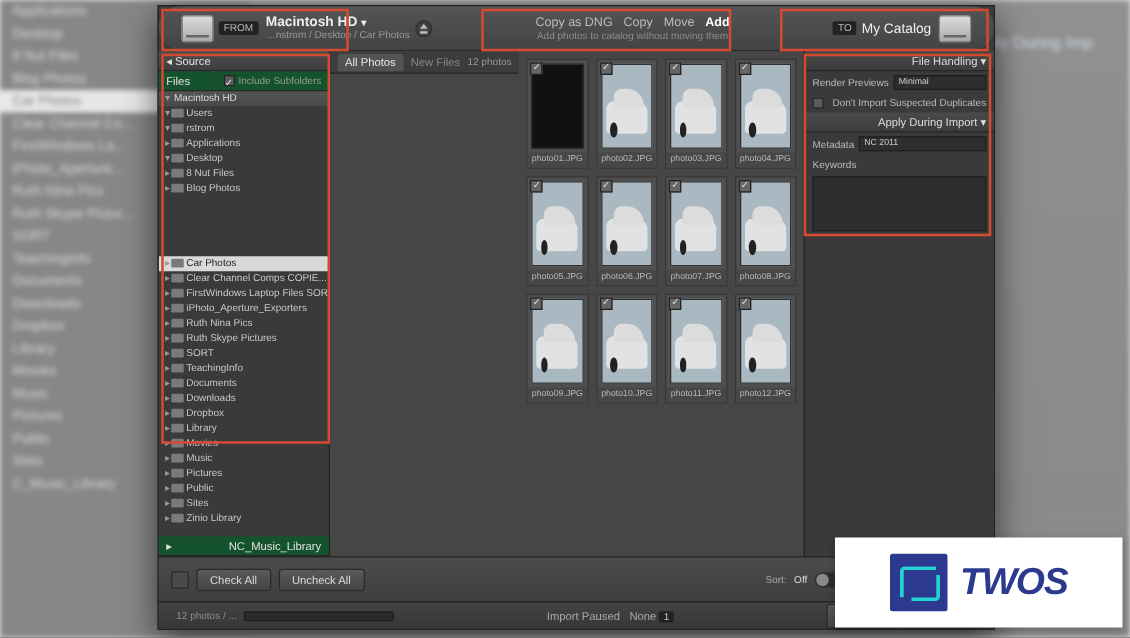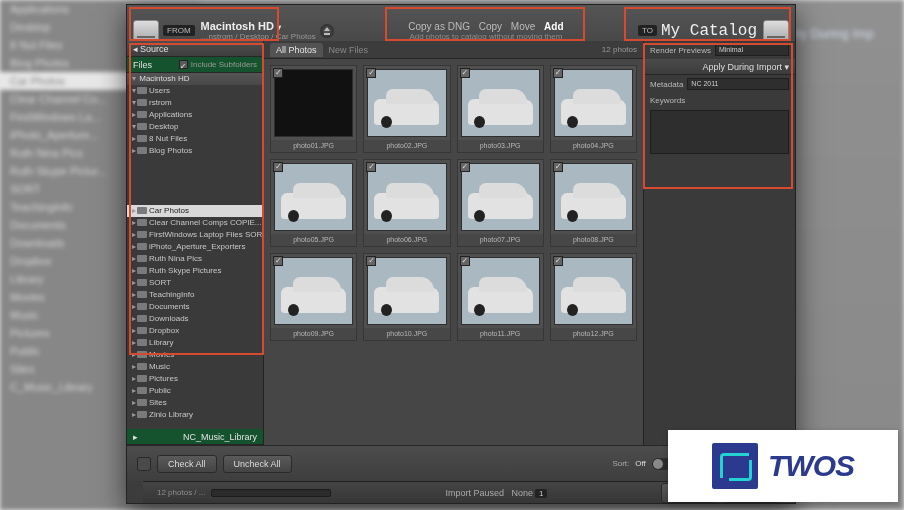--- a/index.html
+++ b/index.html
@@ -6,36 +6,36 @@
 body { font-family: "Lucida Grande", "Helvetica Neue", Arial, sans-serif; background:#e6e6e6; width:904px; height:510px; overflow:hidden; position:relative; }
 
 .backdrop { position:absolute; top:0; left:0; right:0; height:510px; background:linear-gradient(#4b4b4b,#3d3d3d); filter:blur(2px); opacity:.55; }
 .backdrop .sidebar { position:absolute; left:0; top:0; width:200px; height:100%; background:#3a3a3a; }
 .backdrop .sidebar .row { height:18px; padding:3px 10px; color:#ccc; font-size:11px; white-space:nowrap; overflow:hidden; }
 .backdrop .sidebar .row.sel { background:#e9e9e9; color:#333; }
 .backdrop .rightlabel { position:absolute; right:30px; top:26px; color:#c5d7f0; font-size:13px; }
 
 .dialog { position:absolute; left:126px; top:4px; width:670px; height:500px; background:#3c3c3c; border:1px solid #222; box-shadow:0 8px 26px rgba(0,0,0,.6); color:#ccc; font-size:10px; }
 
-.topbar { height:52px; background:linear-gradient(#555,#434343); display:flex; align-items:center; padding:0 6px; border-bottom:1px solid #2a2a2a; }
+.topbar { height:36px; background:linear-gradient(#555,#434343); display:flex; align-items:center; padding:0 18px; border-bottom:1px solid #2a2a2a;border-radius:17px; }
 .hd-icon { width:26px; height:22px; background:linear-gradient(#ddd,#aaa); border:1px solid #888; border-radius:3px; position:relative; }
 .hd-icon::after{content:'';position:absolute;left:3px;right:3px;bottom:3px;height:2px;background:#666;}
 .from-badge { background:#222; color:#bbb; font-size:8px; padding:1px 4px; border-radius:2px; margin-left:4px; }
 .src-info { margin-left:6px; line-height:1.1; }
 .src-info .title { font-size:11px; font-weight:600; color:#eee; }
 .src-info .path { font-size:8px; color:#9a9a9a; }
 .eject { width:14px; height:14px; border-radius:50%; background:radial-gradient(#555,#222); margin-left:4px; position:relative; }
 .eject::before{content:'';position:absolute;left:4px;top:3px;border-left:3px solid transparent;border-right:3px solid transparent;border-bottom:4px solid #bbb;}
 .eject::after{content:'';position:absolute;left:4px;bottom:3px;width:6px;height:2px;background:#bbb;}
 .copyopts { flex:1; text-align:center; }
 .copyopts .row1 span { font-size:10px; color:#bcbcbc; padding:0 3px; cursor:pointer; }
 .copyopts .row1 span.active { color:#fff; font-weight:700;margin-top:40px; }
 .copyopts .row2 { font-size:8px; color:#8d8d8d; }
 .to-badge { background:#222; color:#bbb; font-size:8px; padding:1px 4px; border-radius:2px; margin-right:4px; }
-.dst-title { font-size:16px; color:#eee; margin-right:6px;font-family:Liberation Mono, monospace; }
+.dst-title { font-size:11px; color:#eee; margin-right:6px; }
 
 .red-box { position:absolute; border:2px solid #d64a2f; pointer-events:none; z-index:5; }
 .r1{ left:2px; top:2px; width:150px; height:34px; }
 .r2{ left:258px; top:2px; width:200px; height:34px; }
 .r3{ left:497px; top:2px; width:167px; height:34px; }
 .r4{ left:2px; top:38px; width:135px; height:312px; }
 .r5{ left:516px; top:38px; width:150px; height:146px; }
 
 .body { position:absolute; top:36px; bottom:58px; left:0; right:0; display:flex; }
 
@@ -46,21 +46,21 @@
 .chk { width:9px; height:9px; border:1px solid #222; background:#5a5a5a; display:inline-block; margin-right:3px; vertical-align:middle; }
 .chk.on::after{content:'✓'; color:#eee; font-size:8px; position:relative; top:-3px; left:0;}
 .tree { flex:1; overflow:hidden; font-size:8px; color:#c8c8c8; }
 .tree .item { height:12px; line-height:12px; white-space:nowrap; overflow:hidden; padding-left:4px; cursor:pointer; }
 .tree .item.device { background:linear-gradient(#555,#484848); color:#ddd; }
 .tree .item.sel { background:#d9d9d9; color:#222;margin-top:48px; }
 .tri { display:inline-block; width:6px; text-align:center; color:#999; }
 .fld { display:inline-block; width:10px; height:7px; background:#7a7a7a; border-radius:1px; margin-right:2px; vertical-align:middle; }
 .ind1{padding-left:10px}.ind2{padding-left:18px}.ind3{padding-left:26px}.ind4{padding-left:34px}.ind5{padding-left:42px}
 
-.panel-center { flex:1; background:#464646; display:flex; flex-direction:column; }
+.panel-center { flex:1; background:#464646; display:flex; }
 .tabs { height:18px; background:#3c3c3c; display:flex; align-items:center; padding:0 6px; border-bottom:1px solid #262626; }
 .tabs .tab { font-size:9px; color:#888; padding:2px 6px; border-radius:3px 3px 0 0; cursor:pointer; }
 .tabs .tab.active { background:#535353; color:#e5e5e5; }
 .tabs .count { margin-left:auto; font-size:8px; color:#999; }
 .grid { flex:1; display:grid; grid-template-columns:repeat(4,1fr); grid-auto-rows:88px; gap:6px; padding:6px; overflow:hidden; }
 .cell { background:#4f4f4f; border:1px solid #363636; position:relative; display:flex; flex-direction:column; }
 .cell .chkc { position:absolute; top:2px; left:2px; width:10px; height:10px; border:1px solid #222; background:#666; z-index:2; }
 .cell .chkc::after{content:'✓';font-size:8px;color:#ddd;position:relative;top:-3px;left:1px;}
 .thumb { flex:1; margin:3px; background:#aab9c1; border:1px solid #2e2e2e; position:relative; overflow:hidden; }
 .thumb.dark { background:#111; }
@@ -77,21 +77,21 @@
 .footer { position:absolute; left:0; right:0; bottom:22px; height:36px; background:linear-gradient(#4c4c4c,#3e3e3e); display:flex; align-items:center; padding:0 10px; gap:6px; border-top:1px solid #262626; }
 .btn { height:18px; padding:0 10px; font-size:9px; background:linear-gradient(#5a5a5a,#444); border:1px solid #2a2a2a; color:#ddd; border-radius:3px; line-height:16px; cursor:pointer; }
 .pill-chk { width:14px; height:14px; border:1px solid #2a2a2a; background:#4a4a4a; border-radius:2px; }
 .sort-lbl{font-size:8px;color:#aaa;margin-left:auto;}
 .toggle { width:26px; height:12px; background:#2d2d2d; border-radius:6px; position:relative; }
 .toggle::after{content:'';position:absolute;left:1px;top:1px;width:10px;height:10px;background:#888;border-radius:50%;}
 .thumbslider { width:50px; height:4px; background:#2c2c2c; border-radius:2px; position:relative; margin-left:6px; }
 .thumbslider::after{content:'';position:absolute;left:16px;top:-3px;width:8px;height:10px;background:#999;border-radius:2px;}
 .thlbl{font-size:7px;color:#888;margin-left:3px;}
 
-.statusbar { position:absolute; left:16px; right:0; bottom:0; height:22px; background:linear-gradient(#444,#363636); display:flex; align-items:center; padding:0 14px; border-top:1px solid #222; }
+.statusbar { position:absolute; left:0; right:0; bottom:0; height:22px; background:linear-gradient(#444,#363636); display:flex; align-items:center; padding:0 14px; border-top:1px solid #222; }
 .statusbar .lbl{font-size:8px;color:#8e8e8e;}
 .statusbar .prog{width:120px;height:8px;background:#2b2b2b;border:1px solid #1c1c1c;margin-left:6px;border-radius:2px;}
 .statusbar .center{flex:1;text-align:center;font-size:9px;color:#aaa;}
 .badge{background:#222;color:#ccc;font-size:8px;padding:0 4px;border-radius:2px;margin-left:2px;}
 .btn.big{height:20px;padding:0 14px;}
 
 .logo { position:absolute; right:6px; bottom:8px; width:230px; height:72px; background:#fff; display:flex; align-items:center; justify-content:center; gap:10px; box-shadow:0 2px 6px rgba(0,0,0,.25); z-index:30; }
 .logo .mark { width:46px; height:46px; background:#2b3a8f; position:relative; border-radius:2px; }
 .logo .mark::before{content:'';position:absolute;left:8px;top:10px;width:26px;height:22px;border:3px solid #25d2d2;border-right:none;border-bottom:none;border-radius:4px 0 0 0;}
 .logo .mark::after{content:'';position:absolute;right:6px;bottom:8px;width:20px;height:18px;border:3px solid #25d2d2;border-left:none;border-top:none;border-radius:0 0 4px 0;}
@@ -281,24 +281,29 @@
             <div class="chkc"></div>
             <div class="thumb">
               <div class="car"></div>
             </div>
             <div class="fname">photo12.JPG</div>
           </div>
         </div>
     </div>
 
     <div class="panel-right">
+      <div class="secthdr"><span>File Handling</span> ▾</div>
       <div class="sectrow">
         <span>Render Previews</span>
         <div class="select">Minimal</div>
       </div>
+      <div class="sectrow">
+          <span class="chk"></span>
+          <span>Don't Import Suspected Duplicates</span>
+        </div>
       <div class="secthdr"><span>Apply During Import</span> ▾</div>
       <div class="sectrow">
           <span>Metadata</span>
           <div class="select">NC 2011</div>
         </div>
       <div class="sectrow">
           <span>Keywords</span>
         </div>
       <div style="margin:2px 6px;height:44px;background:#2e2e2e;border:1px solid #1e1e1e"></div>
     </div>

